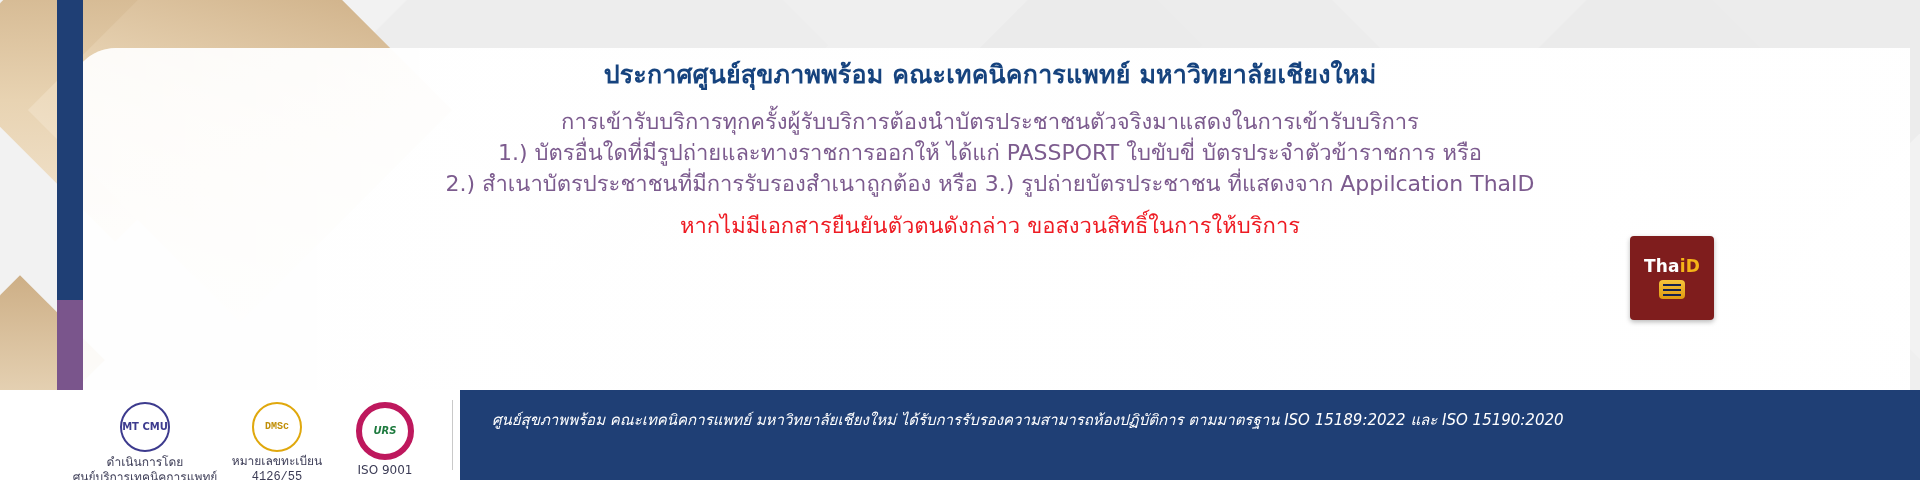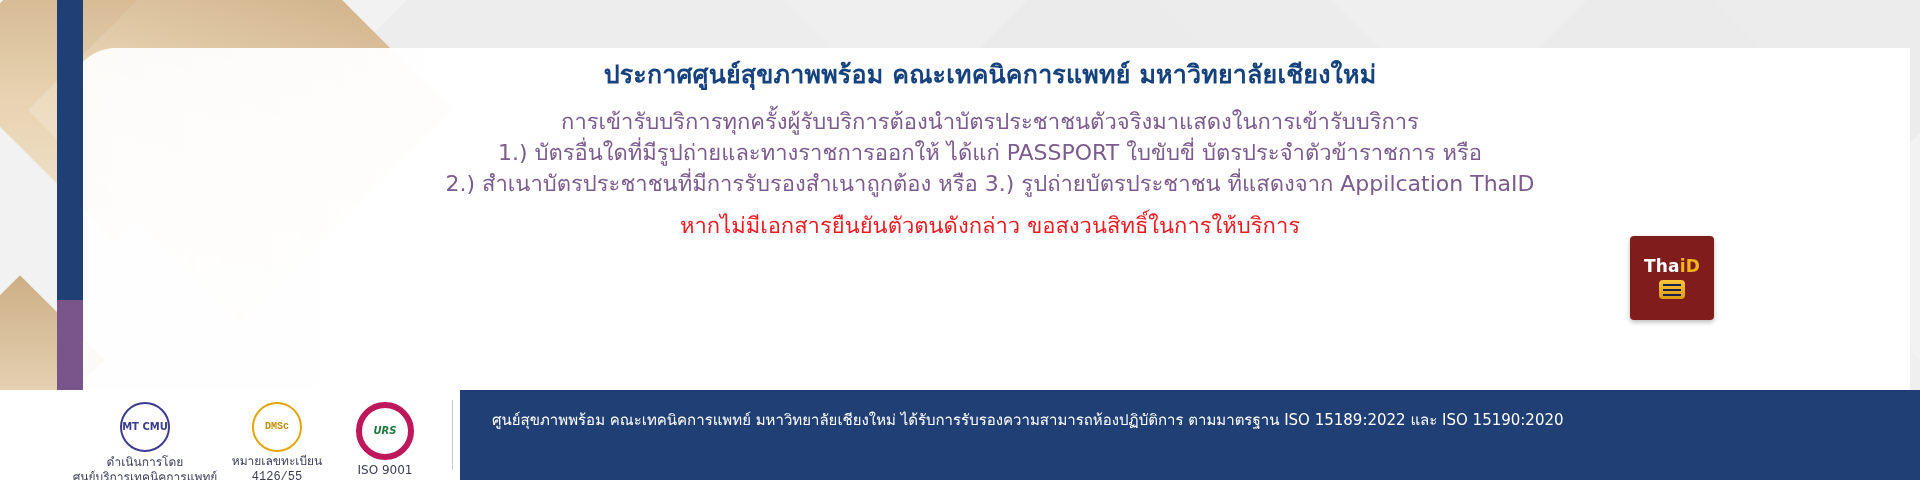--- a/index.html
+++ b/index.html
@@ -126,21 +126,21 @@
   .footer-blue{
     position:absolute;left:460px;top:0;width:1460px;height:90px;background:#1f3f75;
   }
   .footer-bar-left{
     position:absolute;left:0;top:0;width:26px;height:90px;background:#ffffff;
   }
   .footer-text{
     position:absolute;left:492px;top:18px;color:#ffffff;
     font-size:15px;line-height:1.6;text-align:left;
   }
-  .footer-text span{display:block;white-space:nowrap;}
+  .footer-text span{display:block;white-space:nowrap;font-style:italic;}
 
   
   .logo{position:absolute;top:12px;text-align:center;}
   .logo-seal{
     width:46px;height:46px;border-radius:50%;
     margin:0 auto;
     display:flex;align-items:center;justify-content:center;
     font-size:10px;font-weight:bold;line-height:1.05;
   }
   .seal-a{border:2px solid #3d3b8e;color:#3d3b8e;background:#ffffff;}

